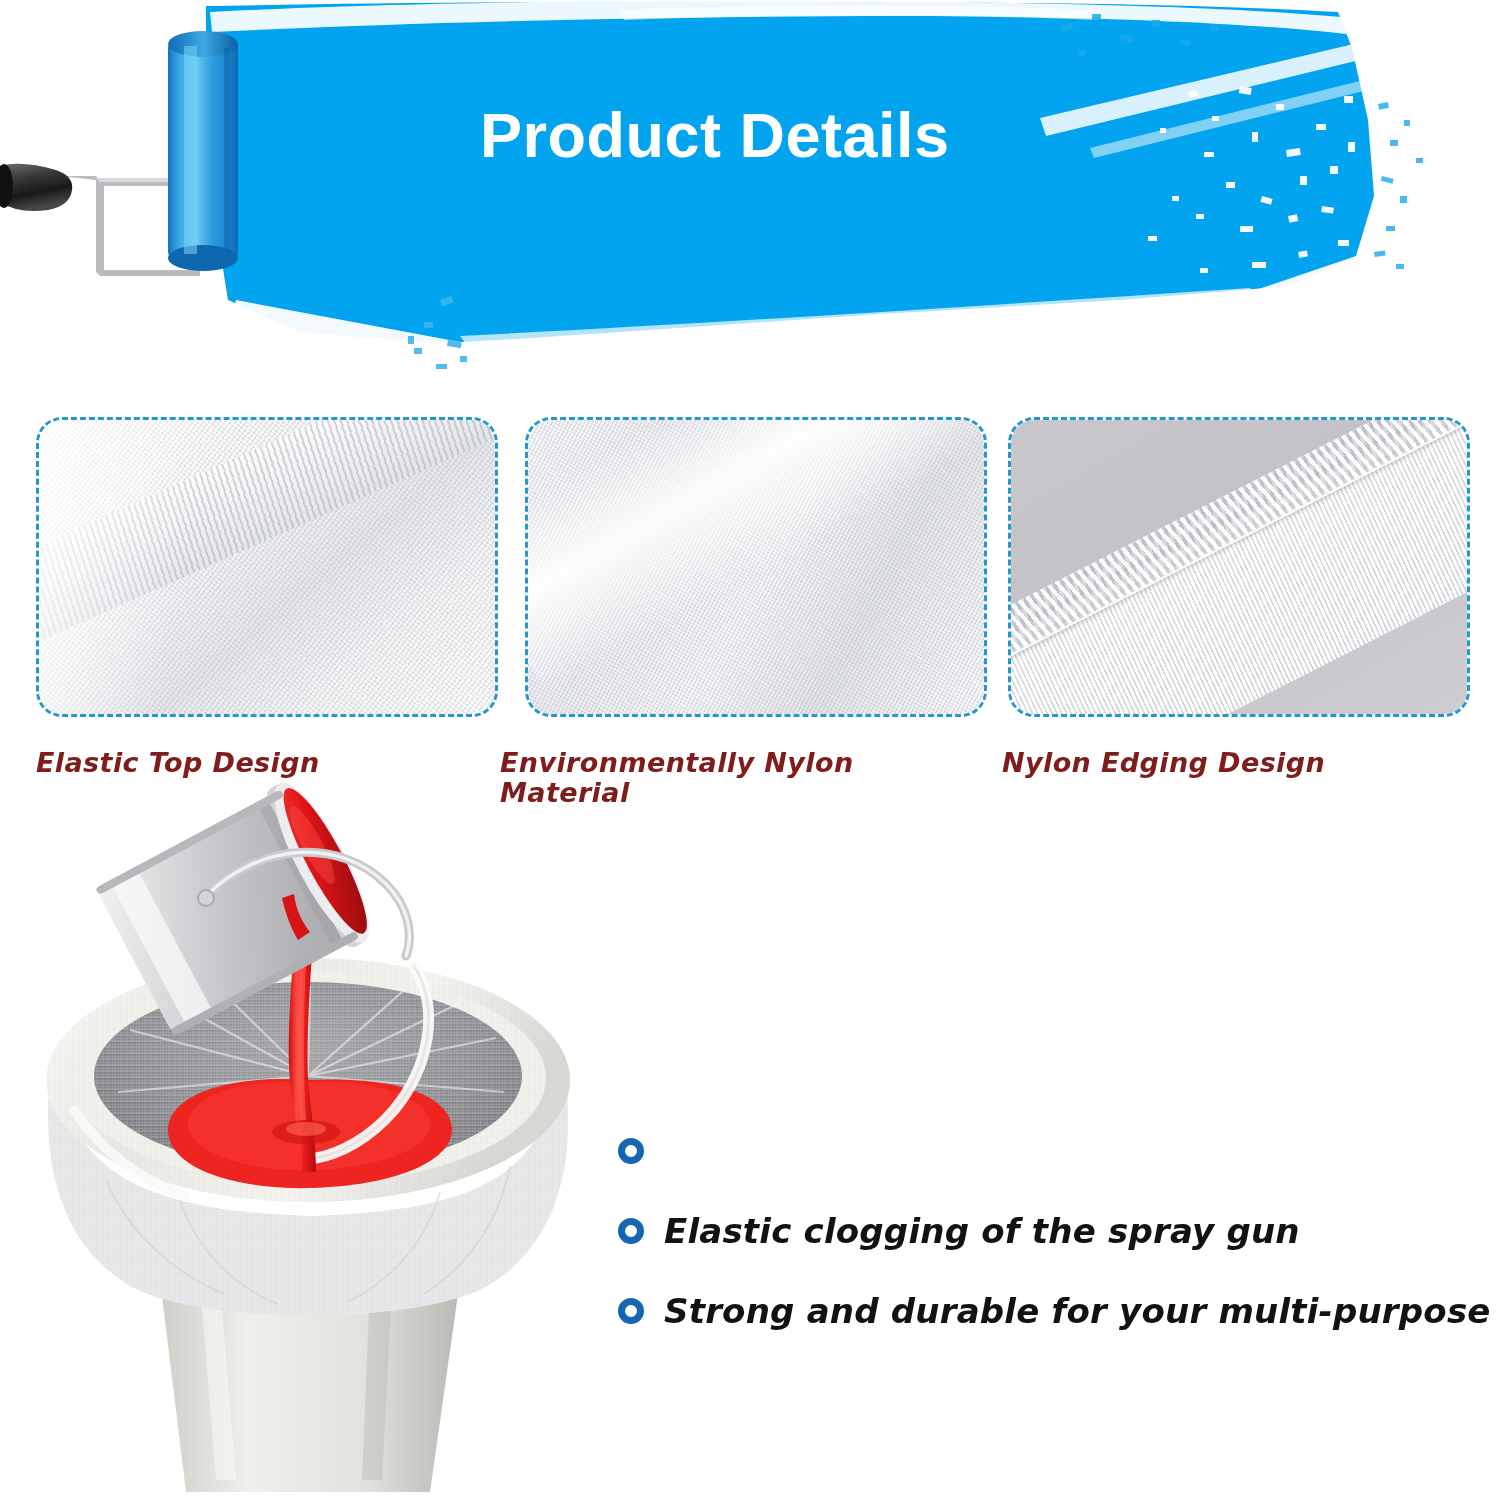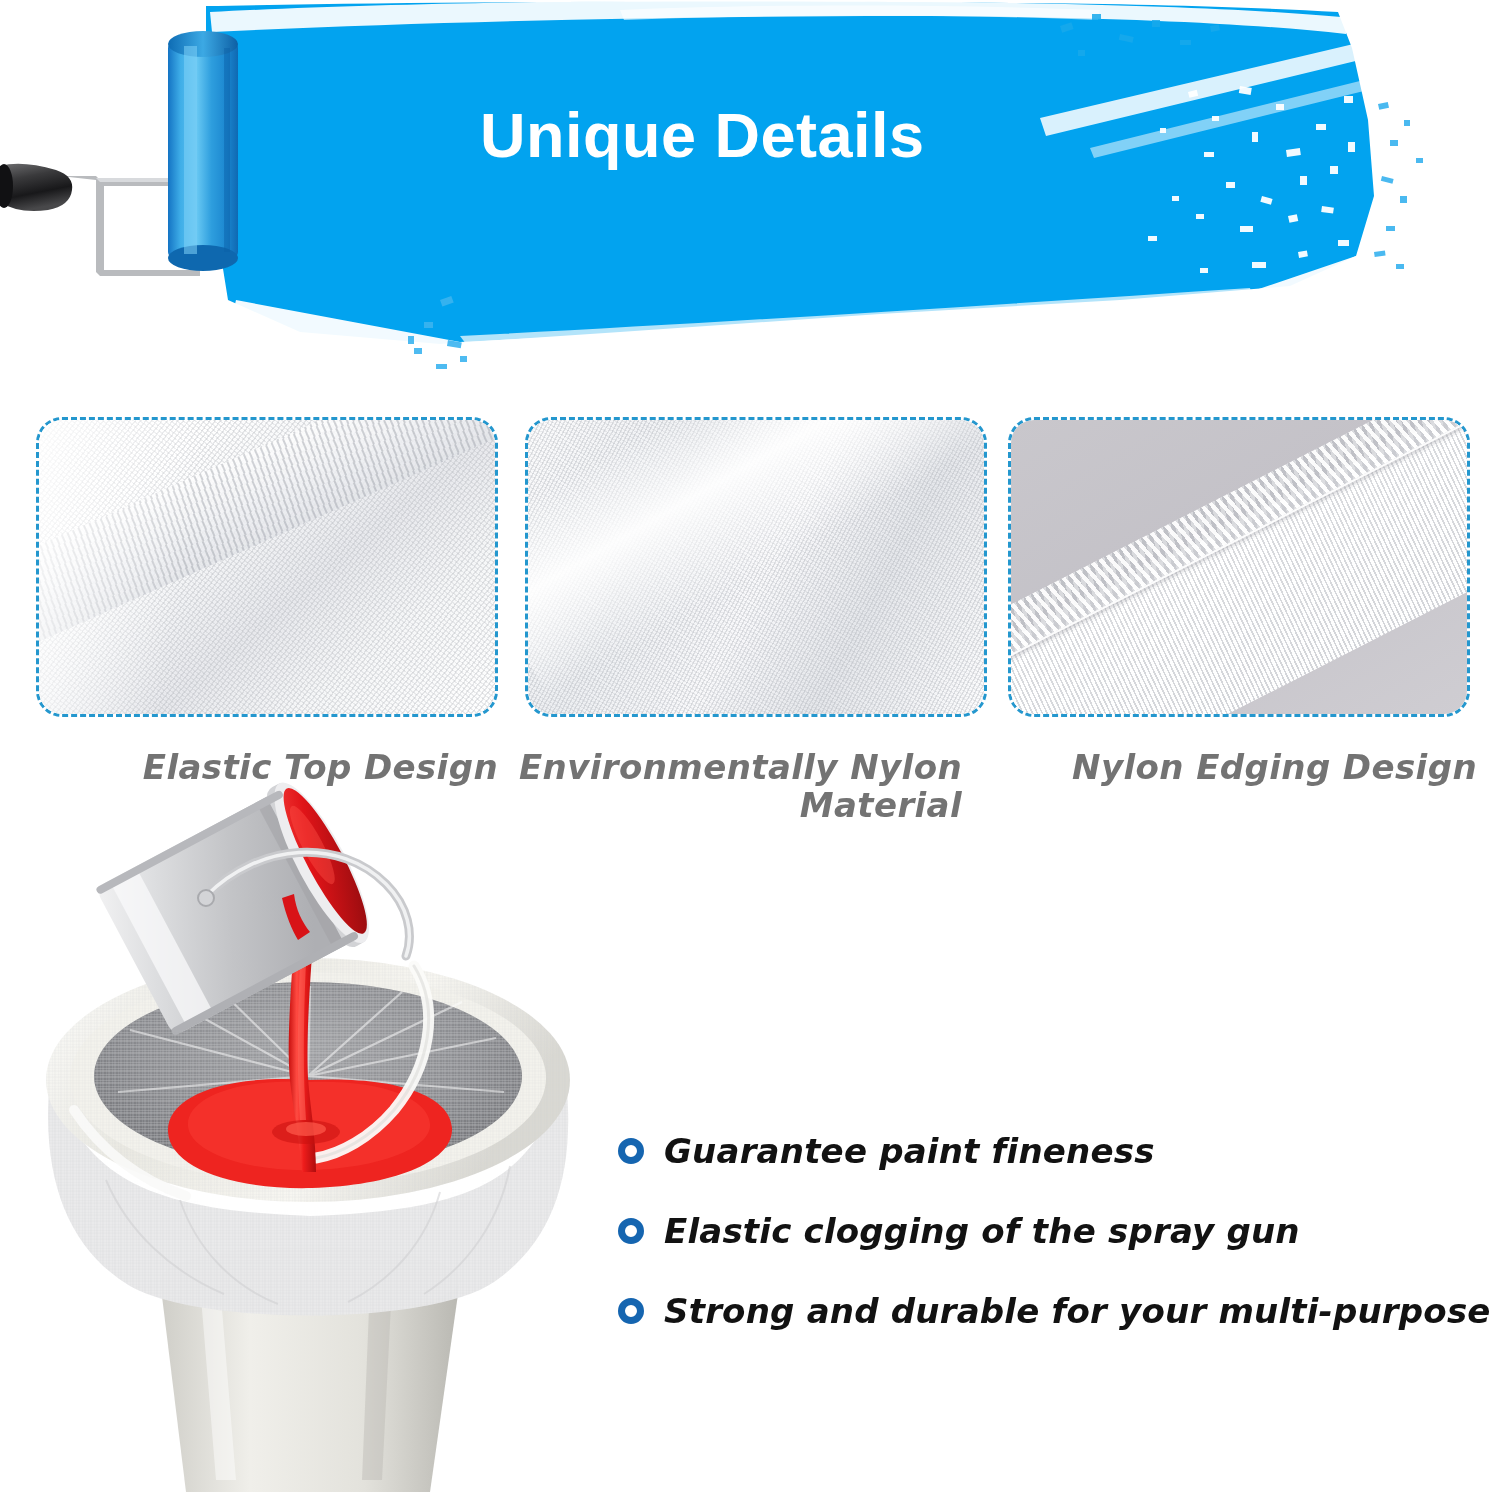--- a/index.html
+++ b/index.html
@@ -132,26 +132,26 @@
     height: 44px;
     background:
       repeating-linear-gradient(76deg, rgba(255,255,255,0.98) 0 4px, rgba(190,192,198,0.55) 4px 8px),
       repeating-linear-gradient(104deg, rgba(255,255,255,0.98) 0 4px, rgba(190,192,198,0.5) 4px 8px);
     opacity: 0.95;
   }
 
   
   .caption {
     position: absolute;
-    text-align: right;
-    color: #737373;
+    text-align: left;
+    color: #7f1d1d;
     font-family: "DejaVu Sans", sans-serif;
     font-style: italic;
     font-weight: bold;
-    font-size: 34px;
+    font-size: 27px;
     line-height: 1.12;
     letter-spacing: 0.4px;
   }
   #caption-1 { left: 36px;   top: 748px; width: 462px; }
   #caption-2 { left: 500px;  top: 748px; width: 462px; }
   #caption-3 { left: 1002px; top: 748px; width: 475px; }
 
   
   #photo {
     position: absolute;
@@ -320,21 +320,21 @@
       <path d="M0,166 Q 22,160 56,170 Q 74,176 72,190 Q 70,206 48,210 Q 18,214 0,202 Z" fill="url(#handleGrad)"></path>
       <ellipse cx="4" cy="186" rx="9" ry="22" fill="#111113"></ellipse>
 
       <rect x="168" y="42" width="70" height="216" rx="6" fill="url(#drumGrad)"></rect>
       <ellipse cx="203" cy="44" rx="35" ry="13" fill="url(#capGrad)"></ellipse>
       <ellipse cx="203" cy="258" rx="35" ry="13" fill="#0E68AF"></ellipse>
       <rect x="184" y="46" width="13" height="208" fill="#7FD2F7" opacity="0.55"></rect>
       <rect x="224" y="48" width="6" height="204" fill="#0C5FA6" opacity="0.45"></rect>
     </svg>
 
-    <div id="banner-title">Unique Details</div>
+    <div id="banner-title">Product Details</div>
   </div>
 
   <div class="panel" id="panel-1">
     <div class="panel-inner">
       <div class="fabric-a"></div>
     </div>
   </div>
 
   <div class="panel" id="panel-2">
     <div class="panel-inner">
@@ -486,21 +486,20 @@
       <path d="M196,116 C 250,62 330,58 376,104 C 398,126 404,154 396,176" fill="none" stroke="#F0F1F2" stroke-width="3.5" stroke-linecap="round"></path>
       <circle cx="196" cy="118" r="8" fill="#D3D4D7" stroke="#A9AAAE" stroke-width="2"></circle>
 
       <path d="M272,118 C 276,136 282,150 288,160 L 300,152 C 292,142 286,130 284,114 Z" fill="#D81317"></path>
     </svg>
   </div>
 
   <div id="bullets">
     <div class="bullet-row">
       <span class="bullet-mark"></span>
-      <span class="bullet-text">Guarantee paint fineness</span>
     </div>
     <div class="bullet-row">
       <span class="bullet-mark"></span>
       <span class="bullet-text">Elastic clogging of the spray gun</span>
     </div>
     <div class="bullet-row">
       <span class="bullet-mark"></span>
       <span class="bullet-text">Strong and durable for your multi-purpose use</span>
     </div>
   </div>

